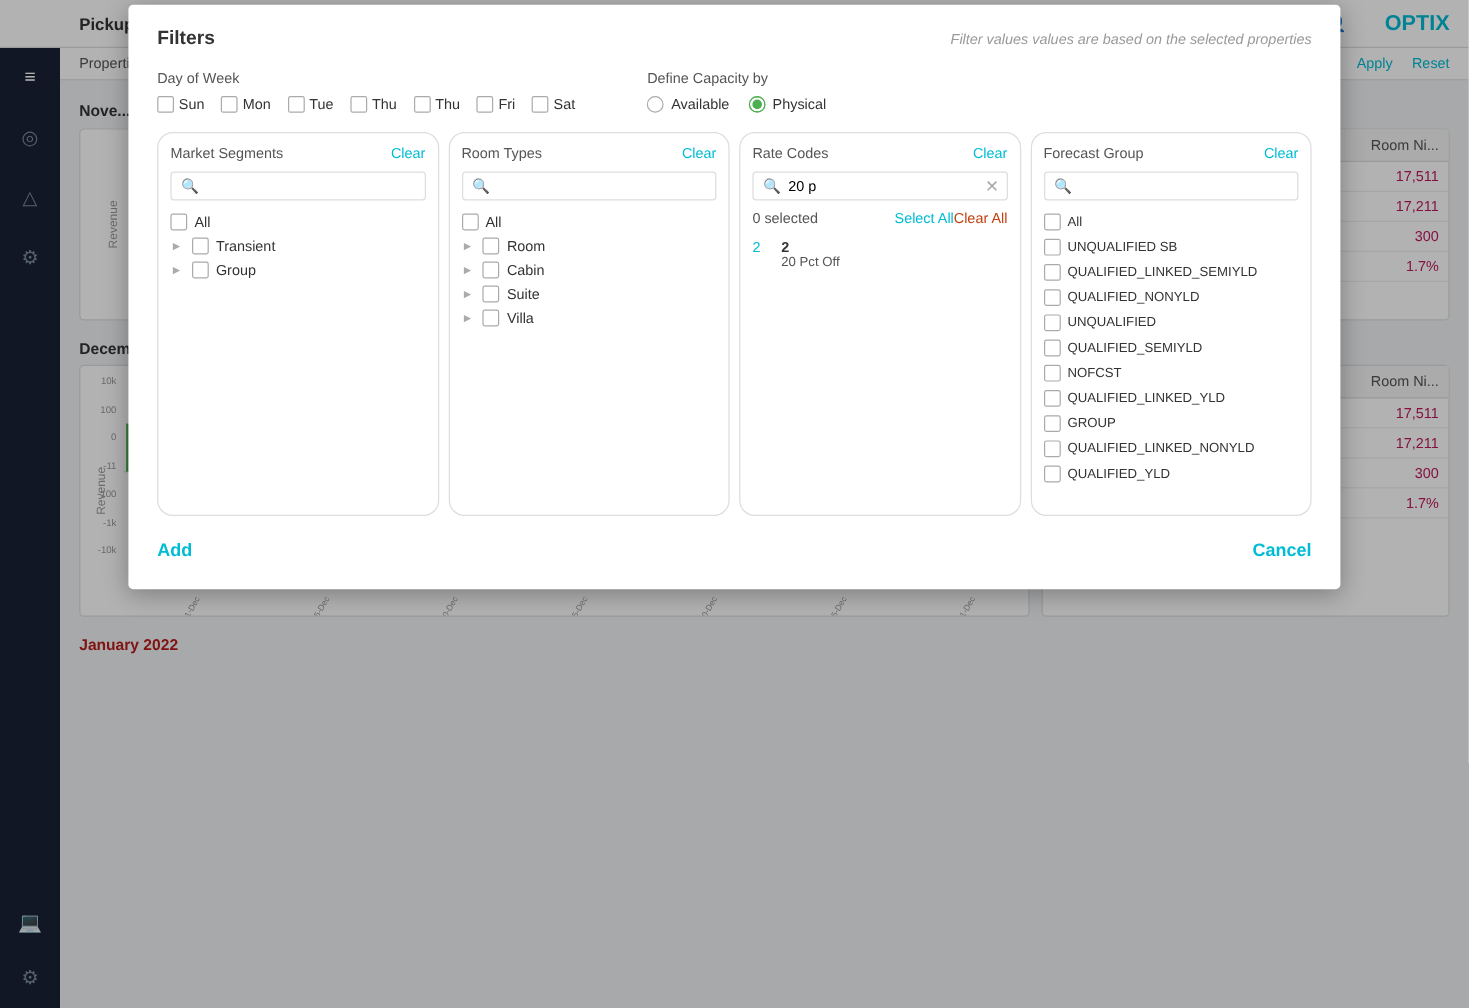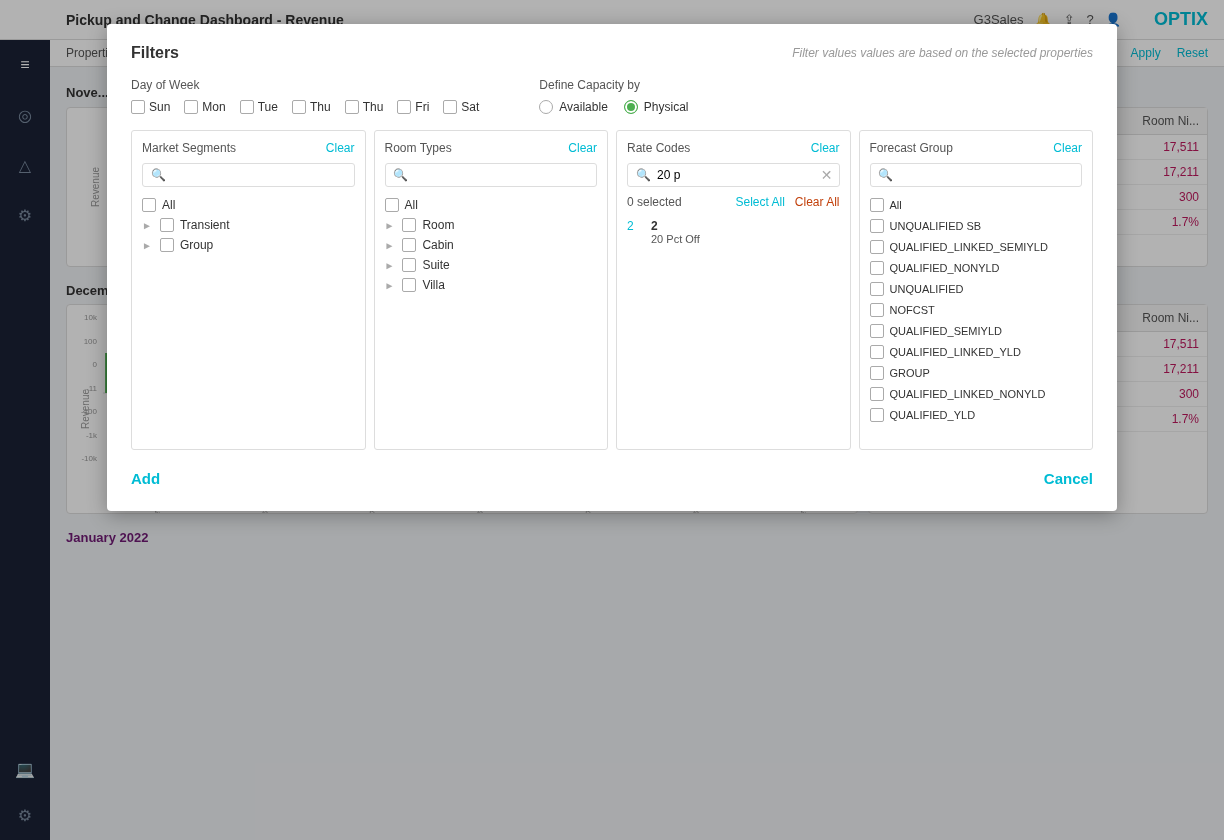--- a/index.html
+++ b/index.html
@@ -43,21 +43,21 @@
     .table-container th { background: #f5f5f5; padding: 6px 8px; text-align: right; border-bottom: 1px solid #ddd; color: #555; font-weight: normal; }
     .table-container th:first-child { text-align: left; }
     .table-container td { padding: 5px 8px; text-align: right; border-bottom: 1px solid #eee; color: #be185d; }
     .table-container td:first-child { text-align: left; font-size: 11px; }
 
     
     .modal-overlay {
       position: absolute; top: 0; left: 0; right: 0; bottom: 0;
       background: rgba(0,0,0,0.3); z-index: 100;
       display: flex; align-items: flex-start; justify-content: center;
-      padding-top: 24px;
+      padding-top: 4px;
     }
     .modal {
       background: #fff; border-radius: 4px; width: 1010px;
       box-shadow: 0 4px 20px rgba(0,0,0,0.3);
       padding: 20px 24px 24px;
     }
     .modal-header { display: flex; align-items: center; justify-content: space-between; margin-bottom: 16px; }
     .modal-title { font-size: 16px; font-weight: bold; color: #333; }
     .modal-hint { font-size: 12px; color: #999; font-style: italic; }
 
@@ -72,36 +72,36 @@
 
     
     .capacity-row { display: flex; align-items: center; gap: 16px; }
     .radio-item { display: flex; align-items: center; gap: 6px; font-size: 12px; color: #333; }
     .radio-btn { width: 14px; height: 14px; border-radius: 50%; border: 1.5px solid #aaa; display: inline-block; cursor: pointer; background: #fff; }
     .radio-btn.selected { border-color: #4caf50; background: #4caf50; box-shadow: inset 0 0 0 2px #fff; }
 
     
     .filter-panels { display: flex; gap: 8px; }
     .filter-panel {
-      flex: 1; border: 1px solid #ddd; border-radius: 3px; padding: 10px;
+      flex: 1; border: 1px solid #ddd; border-radius: 13px; padding: 10px;
       display: flex; flex-direction: column; min-height: 320px;
     }
     .filter-panel-header { display: flex; align-items: center; justify-content: space-between; margin-bottom: 8px; }
     .filter-panel-title { font-size: 12px; color: #555; }
     .filter-panel-clear { font-size: 12px; color: #00bcd4; cursor: pointer; }
     .filter-search { display: flex; align-items: center; border: 1px solid #ddd; border-radius: 3px; padding: 4px 8px; gap: 6px; margin-bottom: 8px; }
     .filter-search input { border: none; outline: none; font-size: 12px; flex: 1; }
     .filter-search-icon { color: #aaa; font-size: 12px; }
     .filter-item { display: flex; align-items: center; gap: 6px; padding: 3px 0; font-size: 12px; color: #333; }
     .filter-item-expand { color: #aaa; font-size: 10px; cursor: pointer; margin-right: 2px; }
 
     
     .rate-codes-header-row { display: flex; align-items: center; justify-content: space-between; margin-bottom: 6px; }
     .rate-codes-count { font-size: 12px; color: #555; }
-    .rate-codes-actions { display: flex; gap: 10px; }
+    .rate-codes-actions { display: flex; }
     .rate-codes-action { font-size: 12px; color: #00bcd4; cursor: pointer; }
     .rate-codes-action.disabled { color: #c2410c; cursor: default; text-align: center; }
     .rate-code-item { display: flex; align-items: flex-start; gap: 8px; padding: 4px 0; font-size: 12px; }
     .rate-code-num { color: #00bcd4; font-size: 12px; min-width: 16px; }
     .search-with-clear { position: relative; }
     .search-clear-btn { position: absolute; right: 6px; top: 50%; transform: translateY(-50%); color: #aaa; cursor: pointer; font-size: 14px; }
 
     
     .forecast-items { display: flex; flex-direction: column; gap: 1px; overflow-y: auto; flex: 1; }
     .forecast-item { display: flex; align-items: center; gap: 6px; padding: 3px 0; font-size: 11px; color: #333; }
@@ -290,21 +290,21 @@
             <td>On-Books %</td>
             <td>1.6%</td>
             <td>-0.1%</td>
             <td>1.7%</td>
           </tr>
         </tbody>
           </table>
       </div>
     </div>
 
-    <div style="font-size:13px;font-weight:bold;color:#701a75;margin-bottom:6px;">January 2022</div>
+    <div style="font-size:13px;font-weight:bold;color:#b91c1c;margin-bottom:6px;">January 2022</div>
   </div>
 </div>
 
 <div class="modal-overlay">
   <div class="modal">
 
     <div class="modal-header">
       <span class="modal-title">Filters</span>
       <span class="modal-hint">Filter values values are based on the selected properties</span>
     </div>
@@ -474,25 +474,25 @@
           <div class="forecast-item">
             <div class="checkbox"></div>
             <span>QUALIFIED_NONYLD</span>
           </div>
           <div class="forecast-item">
             <div class="checkbox"></div>
             <span>UNQUALIFIED</span>
           </div>
           <div class="forecast-item">
             <div class="checkbox"></div>
+            <span>QUALIFIED_SEMIYLD</span>
+          </div>
+          <div class="forecast-item">
+            <div class="checkbox"></div>
             <span>NOFCST</span>
-          </div>
-          <div class="forecast-item">
-            <div class="checkbox"></div>
-            <span>QUALIFIED_SEMIYLD</span>
           </div>
           <div class="forecast-item">
             <div class="checkbox"></div>
             <span>QUALIFIED_LINKED_YLD</span>
           </div>
           <div class="forecast-item">
             <div class="checkbox"></div>
             <span>GROUP</span>
           </div>
           <div class="forecast-item">

